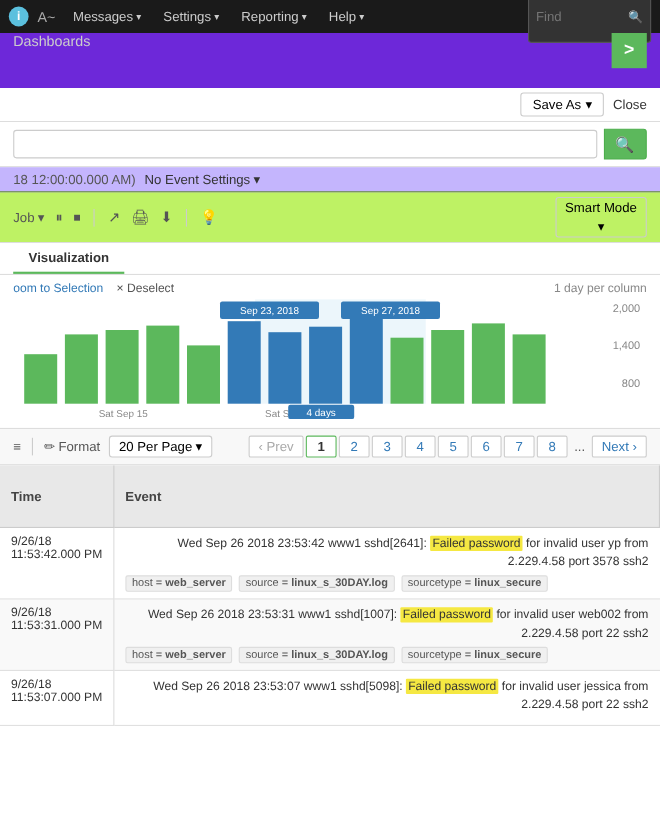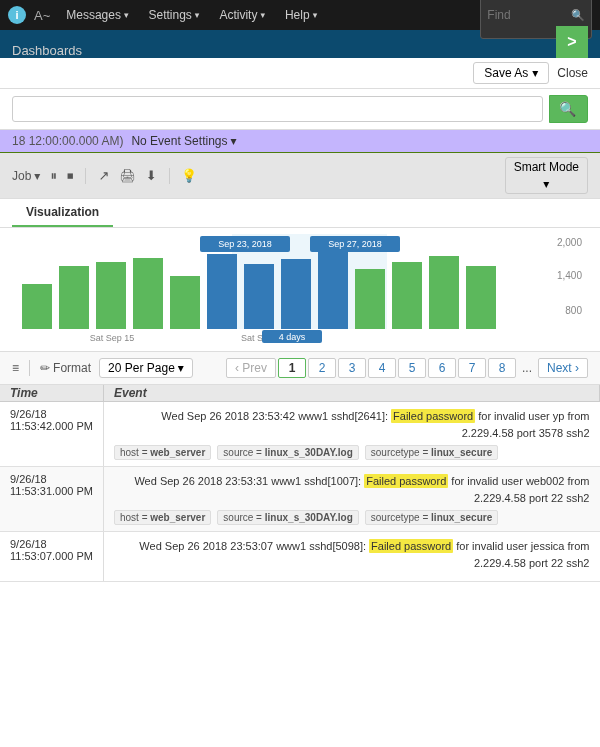--- a/index.html
+++ b/index.html
@@ -32,24 +32,24 @@
       background: #333; border: 1px solid #555; border-radius: 3px;
       padding: 16px 6px; gap: 4px;
     }
     .nav-find input {
       background: transparent; border: none; outline: none; color: #ccc; font-size: 12px; width: 80px;
     }
     .nav-find-icon { color: #aaa; font-size: 11px; }
 
     
     .app-header {
-      background: #0c4a6e;
-      height: 28px;
+      background: #6d28d9;
+      height: 50px;
       display: flex;
-      align-items: flex-end;
+      align-items: flex-start;
       padding: 0 12px;
     }
     .app-header-title { color: #ccc; font-size: 13px; }
     .app-header-right {
       margin-left: auto;
       display: flex; align-items: center; gap: 0;
     }
     .app-logo {
       background: #5cb85c; width: 32px; height: 32px;
       display: flex; align-items: center; justify-content: center;
@@ -96,21 +96,21 @@
       border-bottom: 1px solid #4d7c0f; gap: 8px; font-size: 12px; color: #333;
     }
     .options-timestamp { color: #555; }
     .event-sampling-btn {
       background: transparent; border: none; cursor: pointer; font-size: 12px;
       color: #333; display: flex; align-items: center; gap: 3px;
     }
 
     
     .job-row {
-      display: flex; align-items: center; padding: 4px 12px; background: #e5e5e5;
+      display: flex; align-items: center; padding: 4px 12px; background: #bef264;
       border-bottom: 1px solid #ddd; gap: 10px;
     }
     .job-btn {
       background: transparent; border: none; cursor: pointer; font-size: 12px;
       color: #555; display: flex; align-items: center; gap: 3px;
     }
     .job-icon { font-size: 13px; color: #555; cursor: pointer; }
     .separator { width: 1px; height: 16px; background: #ccc; margin: 0 2px; }
     .smart-mode-btn {
       margin-left: auto; background: transparent; border: 1px solid #ccc; border-radius: 3px;
@@ -162,22 +162,22 @@
       cursor: pointer; border-radius: 2px; color: #337ab7; min-width: 28px; text-align: center;
     }
     .page-btn.active { background: #fff; border-color: #5cb85c; color: #333; font-weight: bold; }
     .page-btn.prev-next { color: #337ab7; }
     .page-btn.disabled { color: #aaa; cursor: default; text-align: center; }
     .page-dots { padding: 2px 4px; color: #555; }
 
     
     .results-table { width: 100%; border-collapse: collapse; }
     .results-table th {
-      background: #e8e8e8; text-align: left; padding: 1px 10px;
-      font-size: 12px; color: #444; border-bottom: 1px solid #ccc; border-right: 1px solid #ccc; font-style: italic;
+      background: #e8e8e8; text-align: left; padding: 21px 10px;
+      font-size: 12px; color: #444; border-bottom: 1px solid #ccc; border-right: 1px solid #ccc;
     }
     .results-table td {
       padding: 6px 10px; font-size: 11px; color: #333;
       border-bottom: 1px solid #e0e0e0; vertical-align: top;
     }
     .time-cell { white-space: nowrap; color: #555; min-width: 85px; border-right: 1px solid #ddd; }
     .event-cell { color: #333; text-align: right; }
     .event-main { margin-bottom: 4px; line-height: 1.5; }
     .highlight { background: #f5e842; padding: 1px 2px; border-radius: 1px; }
     .meta-row { display: flex; flex-wrap: wrap; gap: 6px; font-size: 11px; color: #555; margin-top: 2px; }
@@ -199,21 +199,21 @@
   <span class="nav-icon-arrow">A~</span>
   <span class="nav-menu-item">
     <span>Messages</span>
     <span class="nav-arrow">▾</span>
   </span>
   <span class="nav-menu-item">
     <span>Settings</span>
     <span class="nav-arrow">▾</span>
   </span>
   <span class="nav-menu-item">
-    <span>Activity</span>
+    <span>Reporting</span>
     <span class="nav-arrow">▾</span>
   </span>
   <span class="nav-menu-item">
     <span>Help</span>
     <span class="nav-arrow">▾</span>
   </span>
   <div class="nav-find">
     <input type="text" placeholder="Find" style="">
     <span class="nav-find-icon">🔍</span>
   </div>
@@ -270,20 +270,31 @@
   </button>
 </div>
 
 <div class="tab-row">
   <div class="tab-item active">
     <span>Visualization</span>
   </div>
 </div>
 
 <div class="chart-area">
+  <div class="chart-controls">
+    <div class="chart-controls-left">
+      <span class="chart-zoom-btn">
+        <span>oom to Selection</span>
+      </span>
+      <span class="deselect-btn">
+        <span>× Deselect</span>
+      </span>
+    </div>
+    <span class="chart-info">1 day per column</span>
+  </div>
   <div class="chart-svg-wrap">
     <svg width="576" height="110" viewBox="0 0 576 110" xmlns="http://www.w3.org/2000/svg">
 
       <text x="570" y="12" text-anchor="end" font-size="10" fill="#888">2,000</text>
       <text x="570" y="45" text-anchor="end" font-size="10" fill="#888">1,400</text>
       <text x="570" y="80" text-anchor="end" font-size="10" fill="#888">800</text>
 
       <rect x="220" y="0" width="155" height="95" fill="#d9edf7" opacity="0.5"></rect>
 
       <rect x="10" y="50" width="30" height="45" fill="#5cb85c"></rect>

